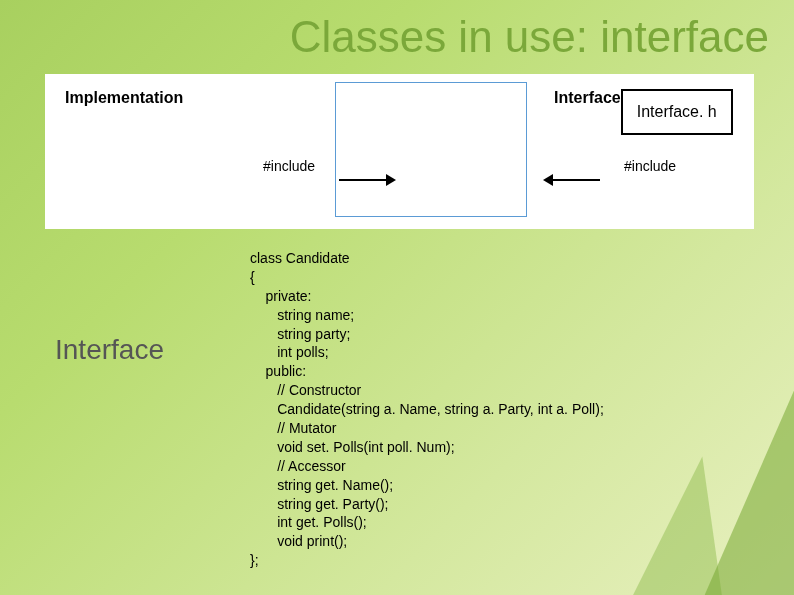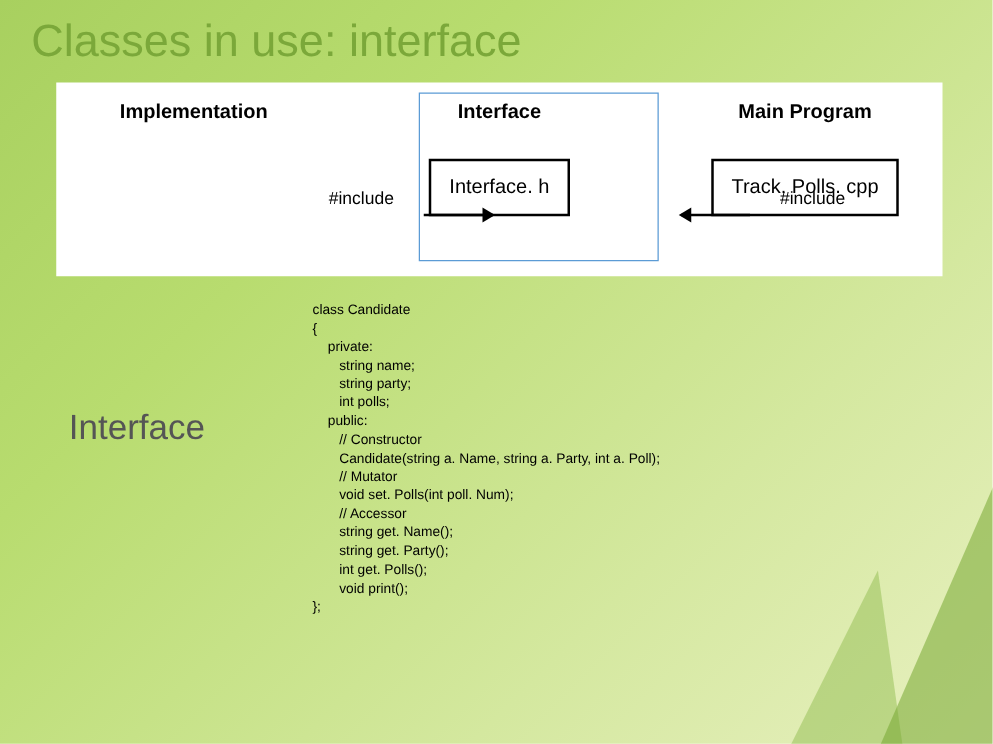--- a/index.html
+++ b/index.html
@@ -6,34 +6,35 @@
 body {
   width: 794px;
   height: 595px;
   font-family: Arial, sans-serif;
   background: linear-gradient(135deg, #a8d05f 0%, #b8dc6f 30%, #d4e89f 70%, #e8f0c0 100%);
   position: relative;
   overflow: hidden;
 }
 .slide-title {
   padding: 12px 25px;
-  font-size: 36px;
+  font-size: 44px;
   font-weight: 400;
   color: #7ba83a;
   font-family: 'Trebuchet MS', sans-serif;
+  text-align: right;
 }
 .diagram-area {
   background: #fff;
   margin: 0 40px 0 45px;
   padding: 15px 20px 25px 20px;
   height: 155px;
   position: relative;
 }
 .diagram-row { display: flex; justify-content: space-between; align-items: flex-start; }
-.col { display: flex; flex-direction: column; align-items: center; width: 180px; }
+.col { display: flex; flex-direction: row; align-items: flex-end; width: 180px; }
 .col-mid { width: 180px; }
 .col-label { font-weight: bold; font-size: 16px; margin-bottom: 28px; }
 .box {
   border: 2px solid #000;
   padding: 12px 14px;
   font-size: 16px;
   background: #fff;
   text-align: center;
   white-space: nowrap;
 }
@@ -87,21 +88,21 @@
 .content-row { display: flex; margin-top: 20px; }
 .left-label {
   width: 250px;
   font-size: 28px;
   color: #555;
   font-family: 'Trebuchet MS', sans-serif;
   padding-left: 55px;
   padding-top: 85px;
 }
 .code-block {
-  font-size: 11px;
+  font-size: 14px;
   line-height: 1.35;
   font-family: Arial, sans-serif;
   white-space: pre;
 }
 .triangle {
   position: absolute;
   bottom: -40px;
   right: -30px;
   width: 0;
   height: 0;
@@ -130,24 +131,20 @@
 <div class="diagram-area">
   <div class="interface-highlight"></div>
   <div class="diagram-row">
     <div class="col">
       <div class="col-label">Implementation</div>
     </div>
     <div class="col col-mid">
       <div class="col-label">Interface</div>
       <div class="box">Interface. h</div>
     </div>
-    <div class="col">
-      <div class="col-label">Main Program</div>
-      <div class="box">Track. Polls. cpp</div>
-    </div>
   </div>
   <div class="arrow-row arrow-left">
     <span class="arrow-label">#include</span>
     <div class="arrow-line arrow-head-r"></div>
   </div>
   <div class="arrow-row arrow-right">
     <div class="arrow-line arrow-head-l"></div>
     <span class="arrow-label">#include</span>
   </div>
 </div>

